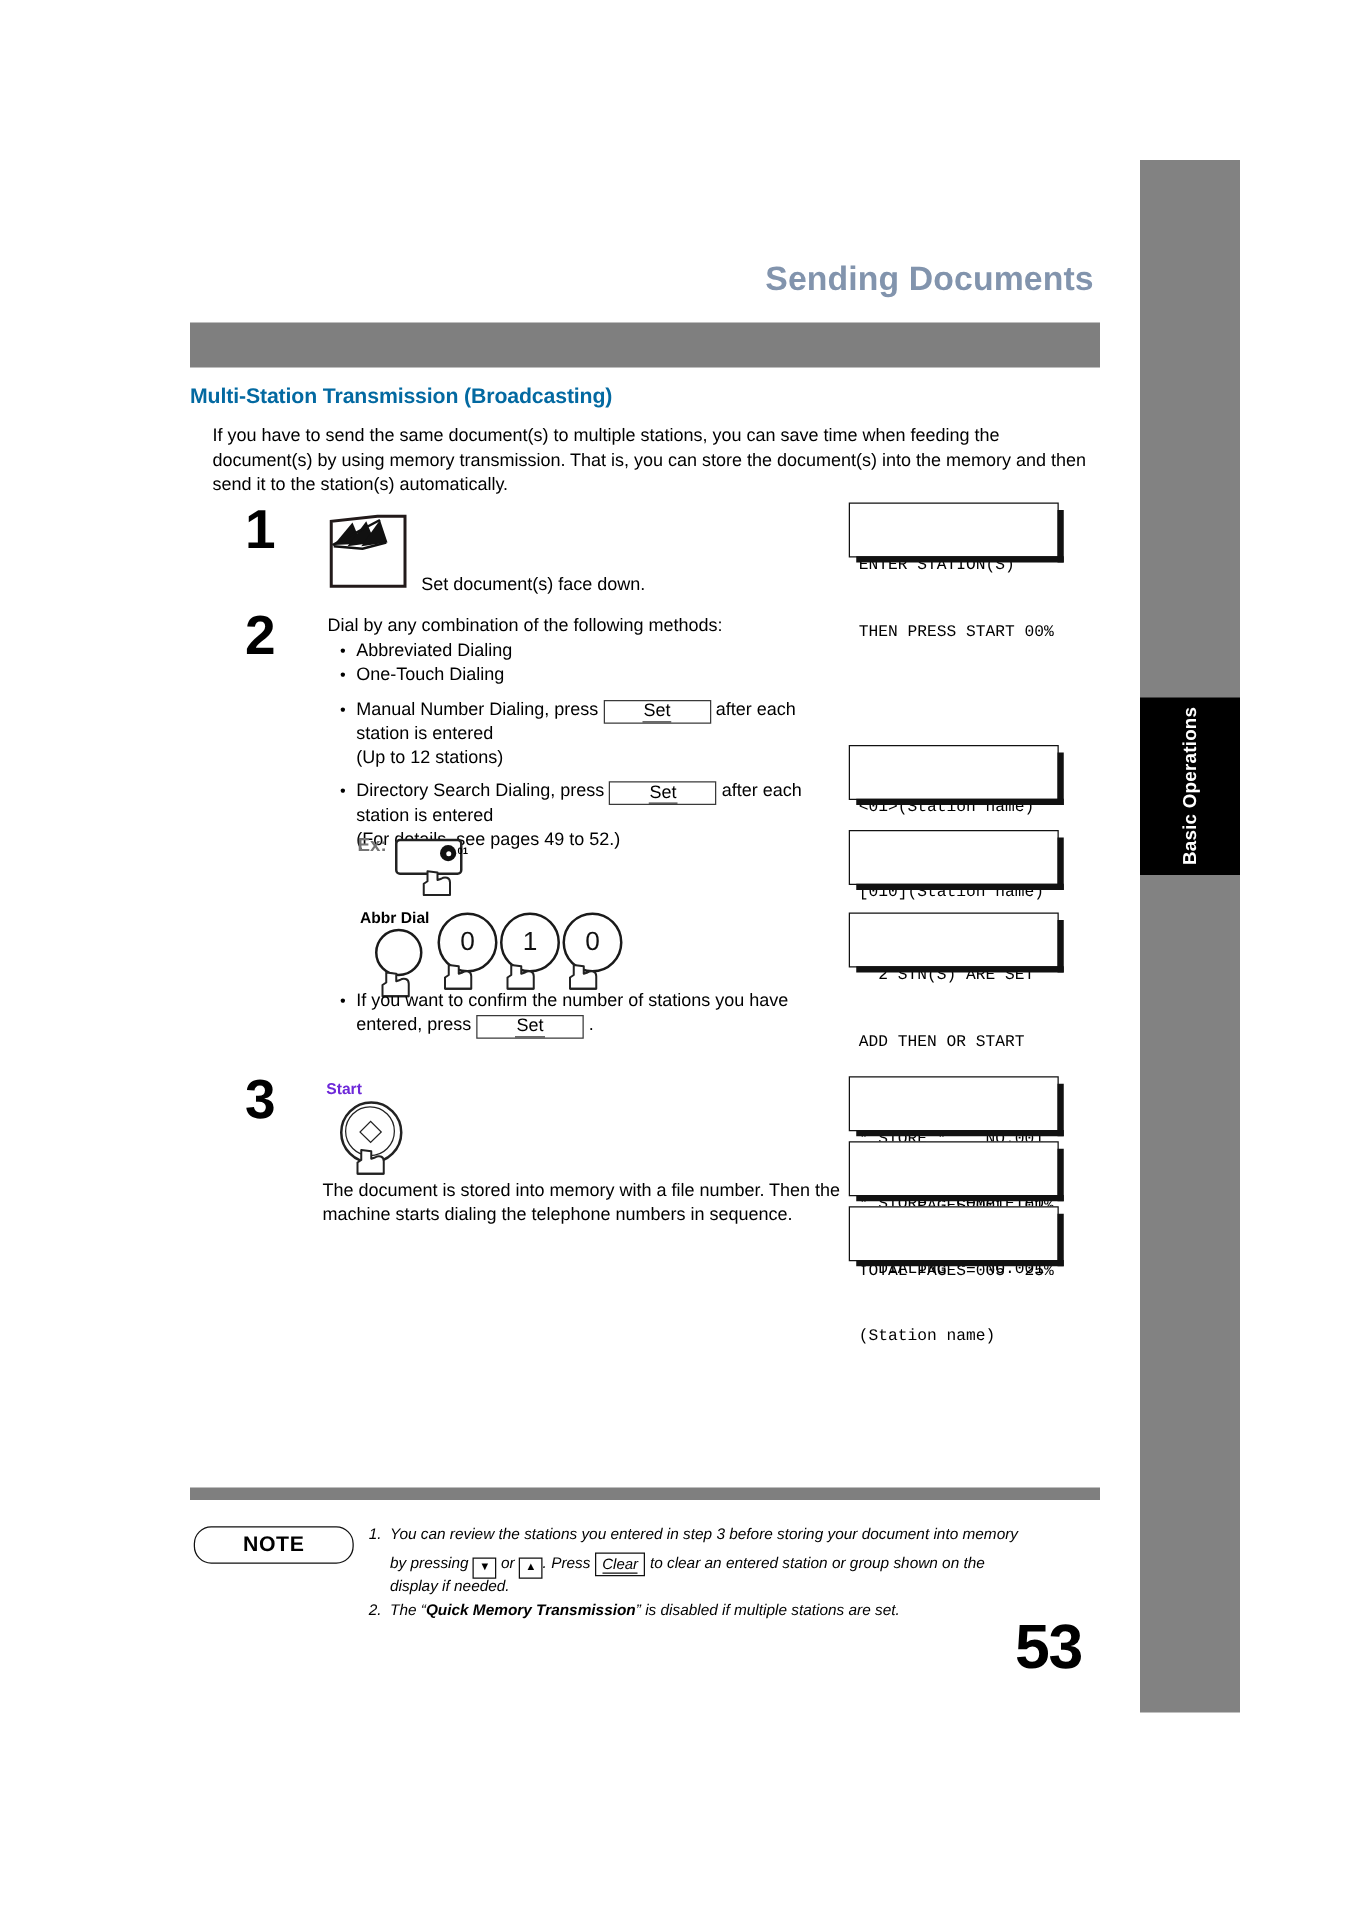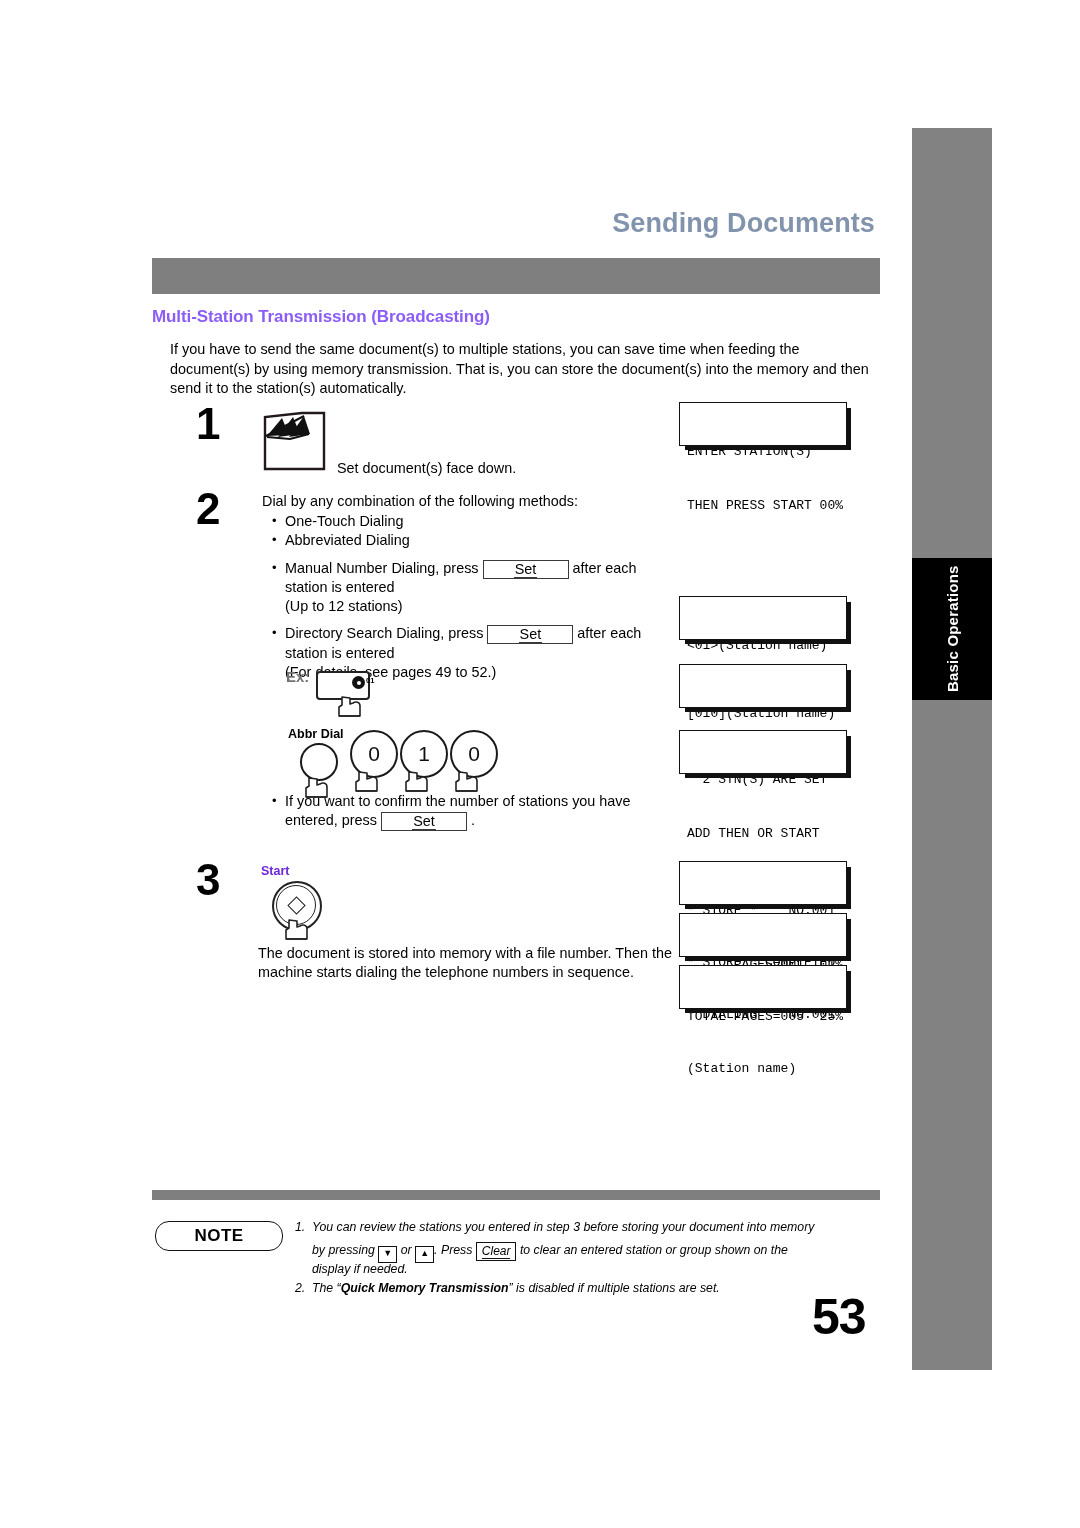--- a/index.html
+++ b/index.html
@@ -22,21 +22,21 @@
 
   
   .chapter-title{
     position:absolute;right:205px;top:208px;
     font-size:27px;font-weight:bold;color:#8294ad;letter-spacing:.1px;
   }
   .header-bar{position:absolute;left:152px;top:258px;width:728px;height:36px;background:#7f7f7f;}
 
   .section-title{
     position:absolute;left:152px;top:307px;
-    font-size:17px;font-weight:bold;color:#8b5cf6;letter-spacing:-.1px;
+    font-size:17px;font-weight:bold;color:#0369a1;letter-spacing:-.1px;
   }
 
   .intro{
     position:absolute;left:170px;top:340px;width:700px;
     font-size:14.4px;line-height:19.5px;color:#000;
   }
 
   
   .stepnum{position:absolute;font-size:44px;font-weight:bold;color:#000;line-height:1;font-family:"Liberation Sans", sans-serif;}
   #step1num{left:196px;top:402px;}
@@ -137,22 +137,22 @@
       <path d="M4 26 L42 6" stroke="#111" stroke-width="2" fill="none"></path>
       <path d="M5 27 L28 29 L47 24" stroke="#111" stroke-width="2" fill="none"></path>
     </svg>
   </div>
   <div class="step1-text">Set document(s) face down.</div>
 
   <div class="stepnum" id="step2num">2</div>
   <div class="step2-lead">Dial by any combination of the following methods:</div>
 
   <div class="blist">
+    <div class="bitem"><span>Abbreviated Dialing</span></div>
     <div class="bitem"><span>One-Touch Dialing</span></div>
-    <div class="bitem"><span>Abbreviated Dialing</span></div>
     <div class="gap"></div>
     <div class="bitem">
       <span>Manual Number Dialing, press</span><span class="setkey"><span>Set</span></span><span>after each</span>
     </div>
     <div class="sub">station is entered</div>
     <div class="sub">(Up to 12 stations)</div>
     <div class="gap"></div>
     <div class="bitem">
       <span>Directory Search Dialing, press</span><span class="setkey"><span>Set</span></span><span>after each</span>
     </div>

